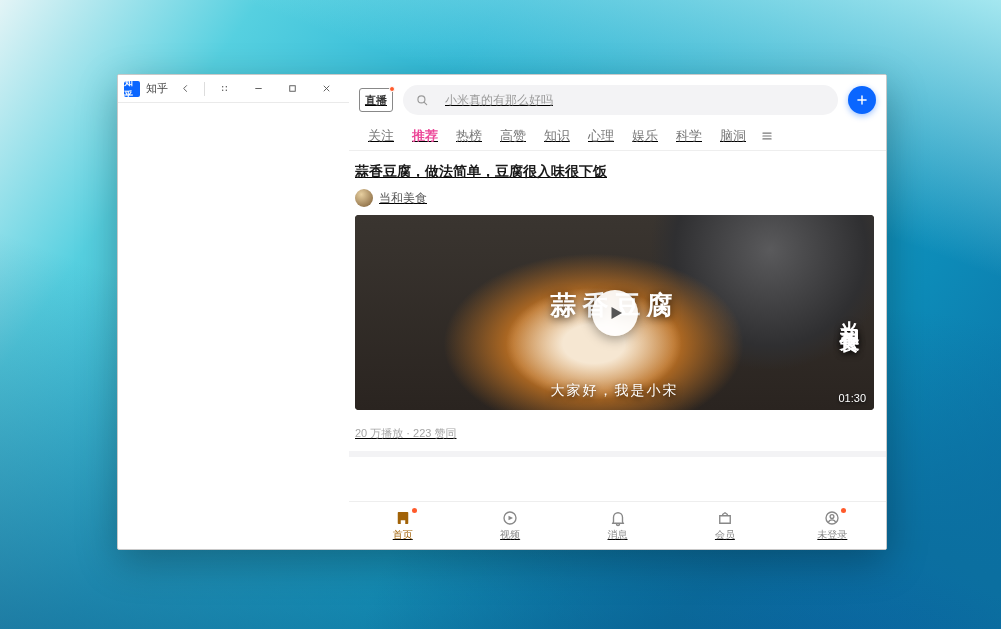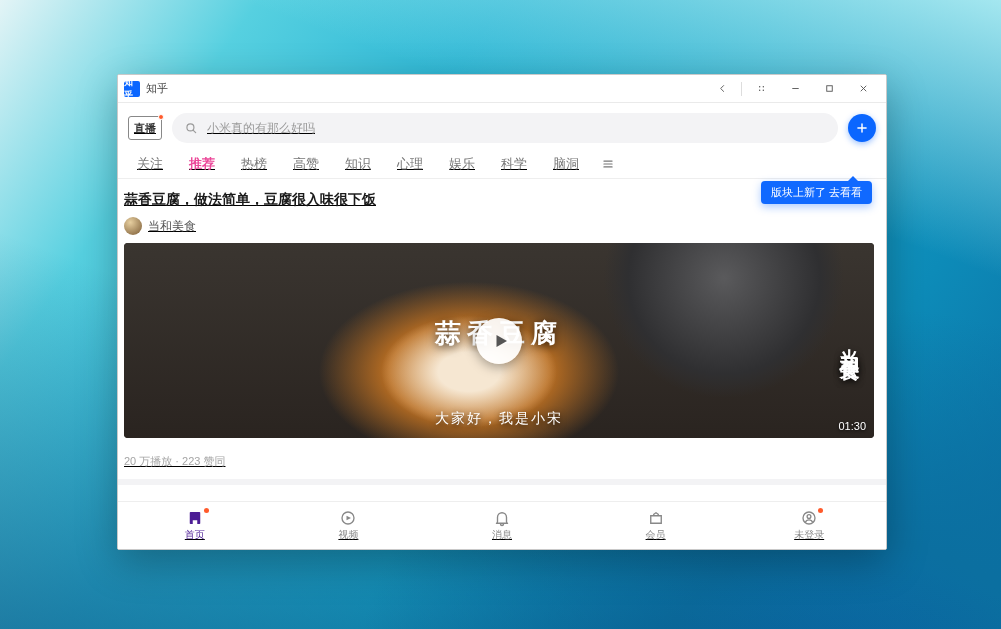--- a/index.html
+++ b/index.html
@@ -16,21 +16,21 @@
     position:absolute; inset:0;
     background:
       linear-gradient(200deg, rgba(180,240,245,0.9) 0%, rgba(180,240,245,0) 28%),
       linear-gradient(20deg, rgba(7,70,120,0.55) 0%, rgba(7,70,120,0) 40%);
     pointer-events:none;
   }
   .window {
     position: absolute; left: 117px; top: 74px; width: 770px; height: 476px;
     background: #ffffff; border: 1px solid #c9c9c9; border-radius: 2px;
     box-shadow: 0 12px 40px rgba(0,0,0,0.28);
-    display: flex; flex-direction: column; overflow: hidden;
+    display: flex; flex-direction: row; overflow: hidden;
   }
   .titlebar {
     height: 28px; display: flex; align-items: center; padding: 0 6px;
     background: #ffffff; border-bottom: 1px solid #eaeaea;
   }
   .tb-logo {
     width: 16px; height: 16px; background: #0a66ff; border-radius: 2px;
     display: flex; align-items: center; justify-content: center;
     color: #fff; font-size: 9px; font-weight: 700;
   }
@@ -53,38 +53,38 @@
     position:relative; width:34px; height:24px; border:1px solid #888; border-radius:3px;
     display:flex; align-items:center; justify-content:center;
     font-size:11px; font-weight:700; color:#333;
   }
   .live-dot {
     position:absolute; top:-3px; right:-3px; width:6px; height:6px; border-radius:50%;
     background:#ff5a2b; border:1px solid #fff;
   }
   .search {
     flex:1; height:30px; border-radius:15px; background:#f3f3f5;
-    display:flex; align-items:center; padding:0 12px; gap:9px;
+    display:flex; align-items:center; padding:0 12px; gap:16px;
   }
   .search svg { width:14px; height:14px; stroke:#9a9a9a; }
   .search input {
     flex:1; border:none; outline:none; background:transparent;
     font-size:12px; color:#555;
   }
   .search input::placeholder { color:#9a9a9a; }
   .plus-btn {
     width:28px; height:28px; border-radius:50%; background:#0a66ff;
     display:flex; align-items:center; justify-content:center; cursor:pointer;
     color:#fff; box-shadow:0 2px 6px rgba(10,102,255,0.4);
   }
   .plus-btn svg{ width:14px; height:14px; }
 
   .tabs-row {
     position:relative;
-    display:flex; align-items:center; gap:8px;
+    display:flex; align-items:center; gap:0;
     padding: 0 10px; height:30px;
     border-bottom:1px solid #eee;
   }
   .tab {
     font-size:13px; color:#777; padding:0 9px; height:100%;
     display:flex; align-items:center; cursor:pointer; white-space:nowrap;
   }
   .tab.active { color:#ec4899; font-weight:700; }
   .tabs-more {
     width:24px; display:flex; align-items:center; justify-content:center;
@@ -156,21 +156,21 @@
   .card2 { padding:12px 12px 0 12px; }
 
   .bottomnav {
     height:48px; border-top:1px solid #eee; background:#fff;
     display:flex;
   }
   .bn-item{
     flex:1; display:flex; flex-direction:column; align-items:center; justify-content:center;
     gap:1px; cursor:pointer; color:#888; position:relative;
   }
-  .bn-item.active{ color:#4c1d95; }
+  .bn-item.active{ color:#a16207; }
   .bn-item svg{ width:18px; height:18px; }
   .bn-label{ font-size:10px; }
   .bn-dot{ position:absolute; top:6px; right:calc(50% - 14px); width:5px;height:5px;border-radius:50%;background:#ff5a2b; }
 </style>
 </head>
 <body>
 
 <div class="desktop">
   <div class="window">
 
@@ -242,21 +242,20 @@
         <div class="tab">娱乐</div>
         <div class="tab">科学</div>
         <div class="tab">脑洞</div>
         <div class="tabs-more">
           <svg viewBox="0 0 24 24" stroke="currentColor" stroke-width="2" stroke-linecap="round">
               <line x1="5" y1="7" x2="19" y2="7"></line>
               <line x1="5" y1="12" x2="19" y2="12"></line>
               <line x1="5" y1="17" x2="19" y2="17"></line>
             </svg>
         </div>
-        <div class="promo">版块上新了 去看看</div>
       </div>
 
       <div class="feed">
 
         <div class="card">
           <div class="card-title">蒜香豆腐，做法简单，豆腐很入味很下饭</div>
           <div class="author-row">
             <div class="avatar"></div>
             <div class="author-name">当和美食</div>
           </div>

